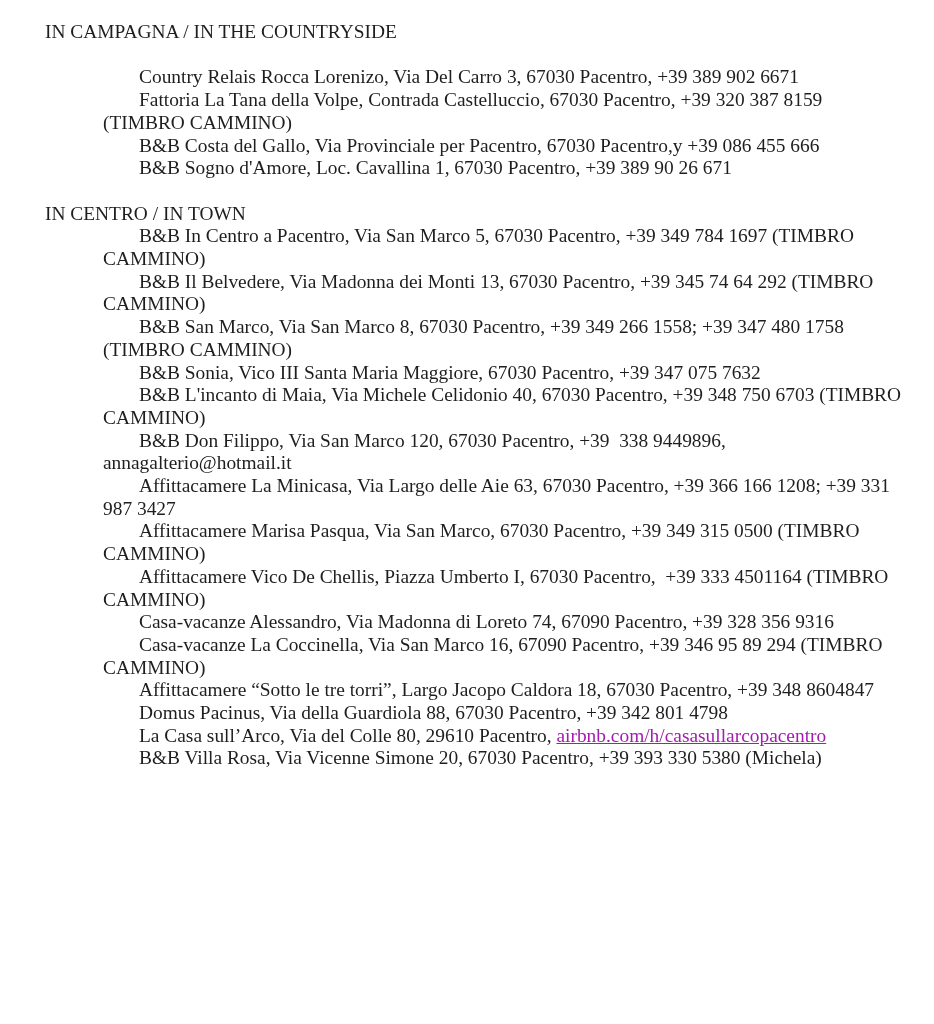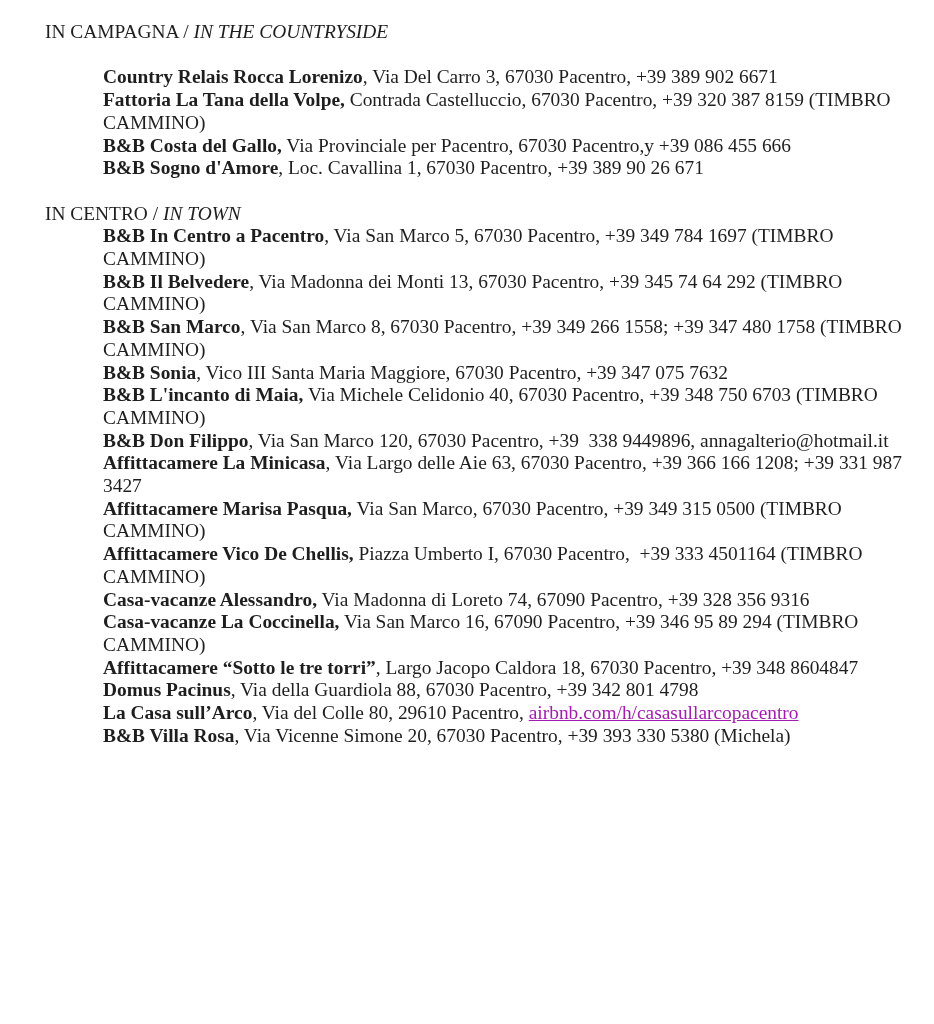--- a/index.html
+++ b/index.html
@@ -13,34 +13,34 @@
     line-height: 22.7px;
     color: #1e1e1e;
   }
   #doc { padding-top: 21px; }
   .section-heading {
     margin: 0 0 0 45px;
     font-size: 19.4px;
     font-weight: normal;
     line-height: 22.7px;
   }
-  .section-heading .heading-italic { font-style: italic; }
+  .section-heading .heading-italic { }
   .entries {
     margin-left: 103px;
     width: 802px;
   }
   
   .section:first-child .entries { margin-top: 22.7px; }
   
   .section + .section { margin-top: 22.7px; }
   .entry {
     margin: 0;
     white-space: pre-wrap; 
   }
-  .entry .acc-name { font-weight: bold; }
+  .entry .acc-name { font-weight: normal; margin-left: 36px; }
   .entry .acc-note { font-style: italic; }
   .entry a.acc-link {
     color: #a21caf;
     text-decoration: underline;
     cursor: pointer;
   }
 </style>
 </head>
 <body>
 

